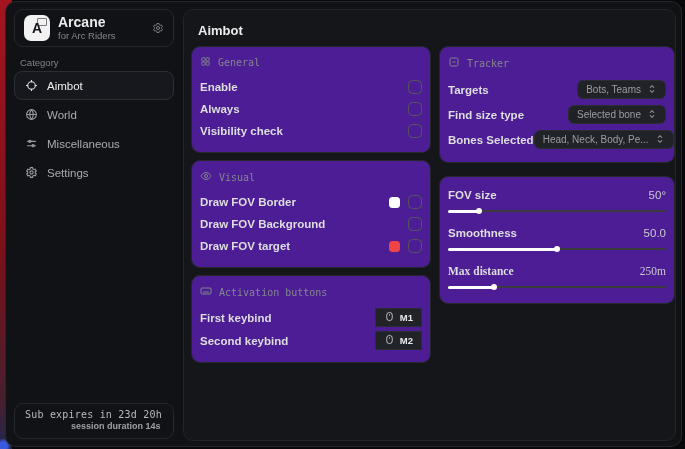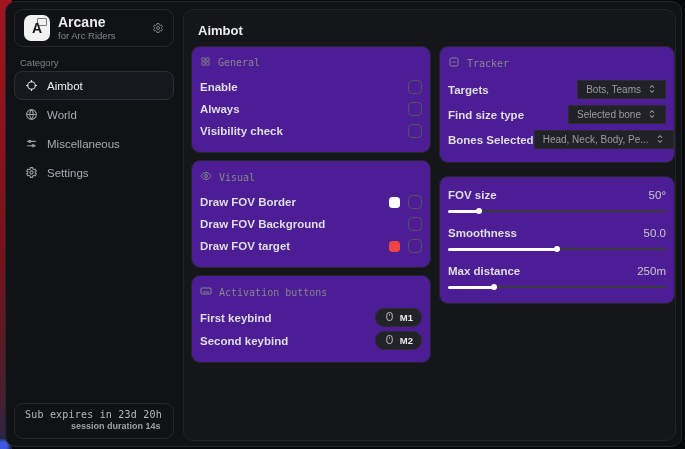--- a/index.html
+++ b/index.html
@@ -62,30 +62,30 @@
   .row { height:22px; display:flex; align-items:center; justify-content:space-between; }
   .row-label { color:#dddee0; font-size:11.5px; font-weight:600; white-space:nowrap; }
   .row-right { display:flex; align-items:center; gap:8px; }
 
   .checkbox { width:14px; height:14px; border:1.5px solid #54565b; border-radius:4.5px;
     background:transparent; cursor:pointer; }
   .swatch { width:11px; height:11px; border-radius:3.5px; cursor:pointer; }
 
   .kb-row { height:23px; }
   .key-btn { display:flex; align-items:center; gap:5px; background:#222329; border:1px solid #2c2d33;
-    border-radius:9px; padding:2px 8px; color:#e8e9eb; font-size:9.5px; font-weight:bold; cursor:pointer; }
+    border-radius:0; padding:2px 8px; color:#e8e9eb; font-size:9.5px; font-weight:bold; cursor:pointer; }
   .key-btn svg { color:#c7c8cb; }
 
   .trk-row { height:25px; }
   .dd-btn { display:flex; align-items:center; gap:6px; background:#212228; border:1px solid #2c2d33;
-    border-radius:0; padding:2.5px 8px; color:#9b9da2; font-size:10px; white-space:nowrap; cursor:pointer; }
+    border-radius:6px; padding:2.5px 8px; color:#9b9da2; font-size:10px; white-space:nowrap; cursor:pointer; }
   .dd-btn svg { color:#9b9da2; }
 
   .acc-group { margin-bottom:9px; }
-  .acc-group:last-child { margin-bottom:2px; }
+  .acc-group:last-child { margin-bottom:2px;font-family:Liberation Serif, serif; }
   .acc-top { display:flex; justify-content:space-between; align-items:center; height:18px; }
   .acc-value { color:#c9cacd; font-size:11.5px; }
   .slider { position:relative; height:8px; margin-top:3px; cursor:pointer; }
   .slider .track { position:absolute; left:0; right:0; top:3px; height:2px; background:#3a3b41; border-radius:2px; }
   .slider .fill { position:absolute; left:0; top:2.5px; height:3px; background:#ffffff; border-radius:2px; }
   .slider .fill::after { content:''; position:absolute; right:-3px; top:50%; transform:translateY(-50%);
     width:6px; height:6px; border-radius:50%; background:#ffffff; }
 </style>
 </head>
 <body>

